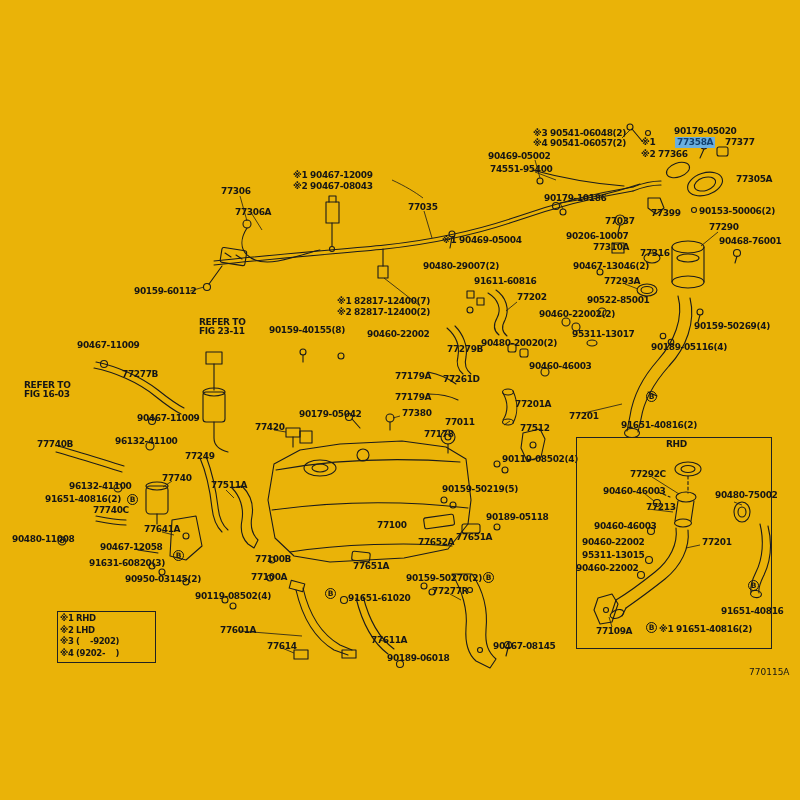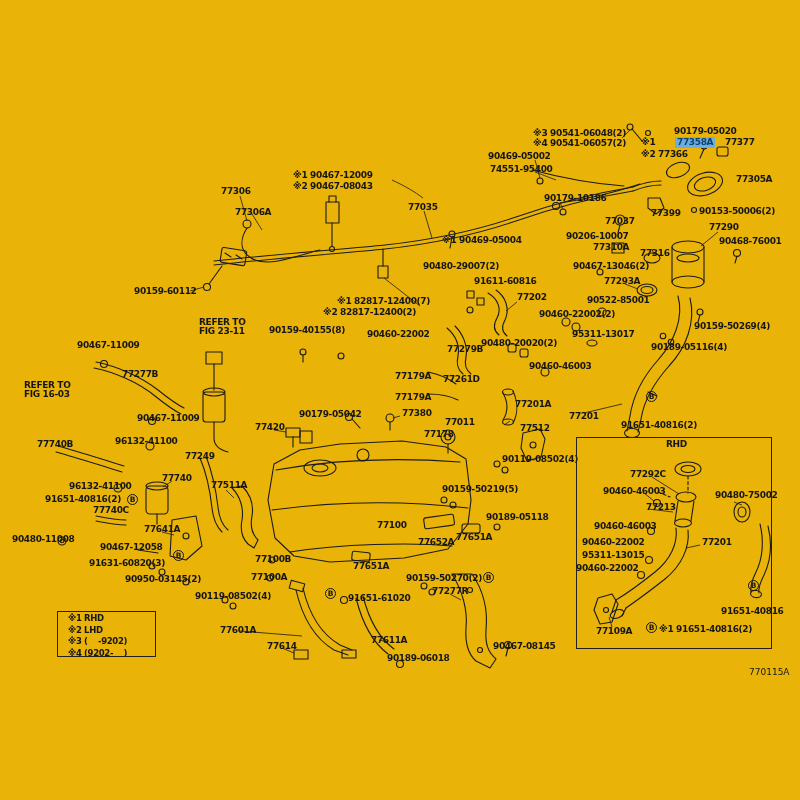--- a/index.html
+++ b/index.html
@@ -11,22 +11,22 @@
   #label-layer{position:absolute;left:0;top:0;width:800px;height:800px}
   .part-label{position:absolute;font-family:"DejaVu Sans",sans-serif;font-size:9px;
               font-weight:bold;color:#161616;white-space:pre;line-height:11px;
               letter-spacing:-0.35px}
   .part-label.highlight{background:var(--hl-bg,#6aafe0);color:var(--hl-fg,#12406e);
               padding:0 2px}
   .part-label.plain{font-weight:normal;letter-spacing:0}
   .part-label.circled{width:11px;height:11px;border:1.2px solid #161616;border-radius:50%;
               font-size:7.5px;line-height:9px;text-align:center;letter-spacing:0;
               padding:0}
-  .legend-box{position:absolute;left:57px;top:611px;width:99px;height:46px;
-              border:1.2px solid #222;padding:1px 10px;background:transparent}
+  .legend-box{position:absolute;left:57px;top:611px;width:99px;height:52px;
+              border:1.2px solid #222;padding:1px 2px;background:transparent}
   .legend-item{font-size:8.5px;font-weight:bold;line-height:11.5px;white-space:pre;
               letter-spacing:-0.35px;color:#161616}
   .rhd-box{position:absolute;left:576px;top:437px;width:196px;height:212px;
               border:1.4px solid #222;background:transparent}
 </style>
 </head>
 <body>
 
 <div id="canvas">
 
@@ -306,21 +306,21 @@
       <div class="part-label" style="left: 719px; top: 235.5px;">90468-76001</div>
       <div class="part-label" style="left: 640px; top: 247.5px;">77316</div>
       <div class="part-label" style="left: 573px; top: 260.5px;">90467-13046(2)</div>
       <div class="part-label" style="left: 423px; top: 260.5px;">90480-29007(2)</div>
       <div class="part-label" style="left: 604px; top: 275.5px;">77293A</div>
       <div class="part-label" style="left: 474px; top: 275.5px;">91611-60816</div>
       <div class="part-label" style="left: 134px; top: 285.5px;">90159-60112</div>
       <div class="part-label" style="left: 517px; top: 291.5px;">77202</div>
       <div class="part-label" style="left: 587px; top: 294.5px;">90522-85001</div>
       <div class="part-label" style="left: 337px; top: 295.5px;">※1 82817-12400(7)</div>
-      <div class="part-label" style="left: 323px; top: 306.5px;">※2 82817-12400(2)</div>
+      <div class="part-label" style="left: 337px; top: 306.5px;">※2 82817-12400(2)</div>
       <div class="part-label" style="left: 539px; top: 308.5px;">90460-22002(2)</div>
       <div class="part-label" style="left: 694px; top: 320.5px;">90159-50269(4)</div>
       <div class="part-label" style="left: 572px; top: 328.5px;">95311-13017</div>
       <div class="part-label" style="left: 269px; top: 324.5px;">90159-40155(8)</div>
       <div class="part-label" style="left: 199px; top: 316.5px;">REFER TO</div>
       <div class="part-label" style="left: 199px; top: 325.5px;">FIG 23-11</div>
       <div class="part-label" style="left: 77px; top: 339.5px;">90467-11009</div>
       <div class="part-label" style="left: 367px; top: 328.5px;">90460-22002</div>
       <div class="part-label" style="left: 481px; top: 337.5px;">90480-20020(2)</div>
       <div class="part-label" style="left: 447px; top: 343.5px;">77279B</div>

